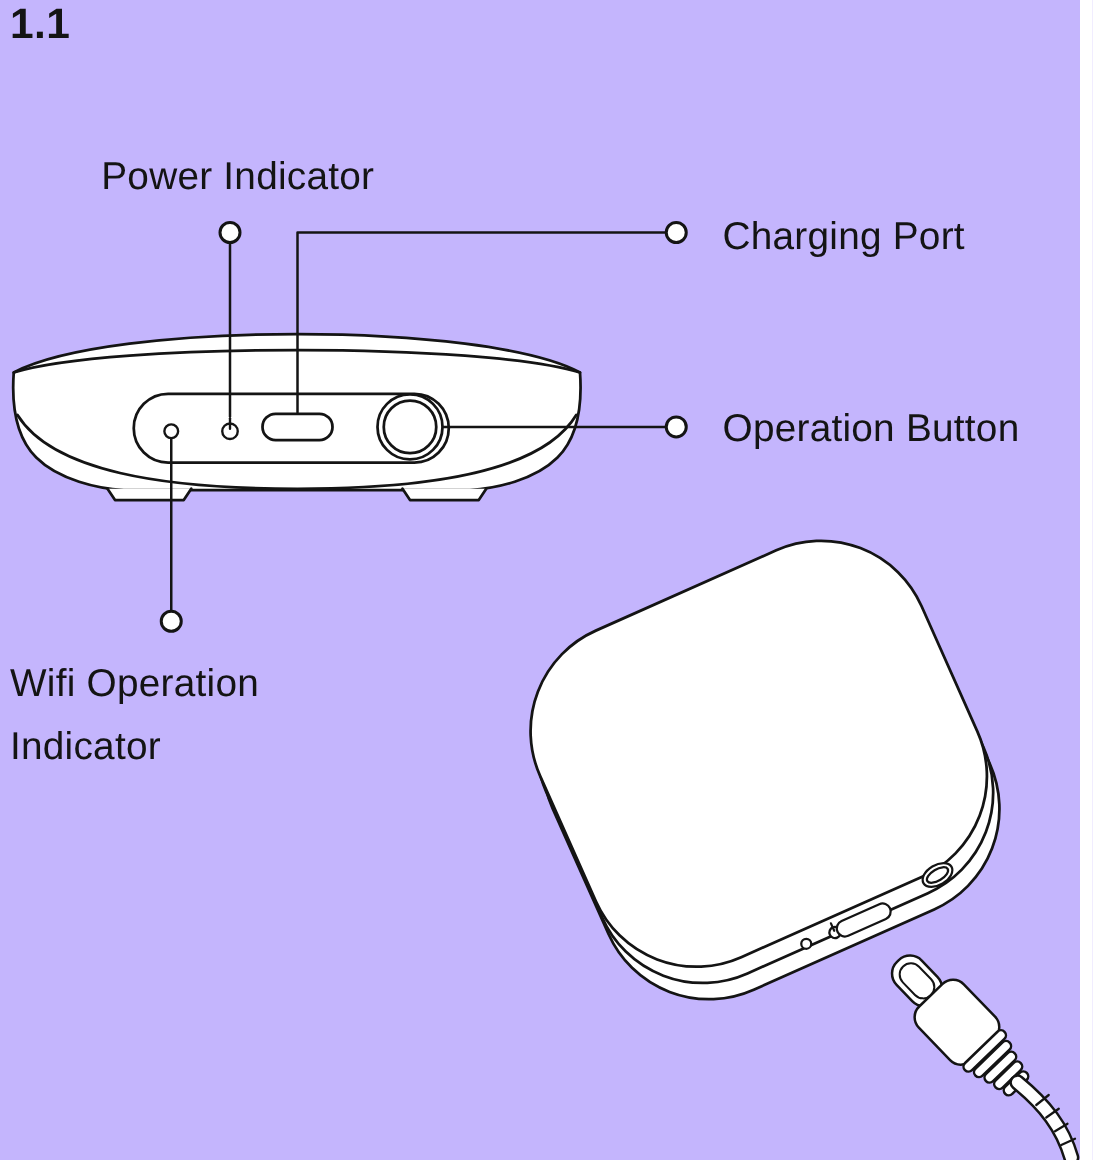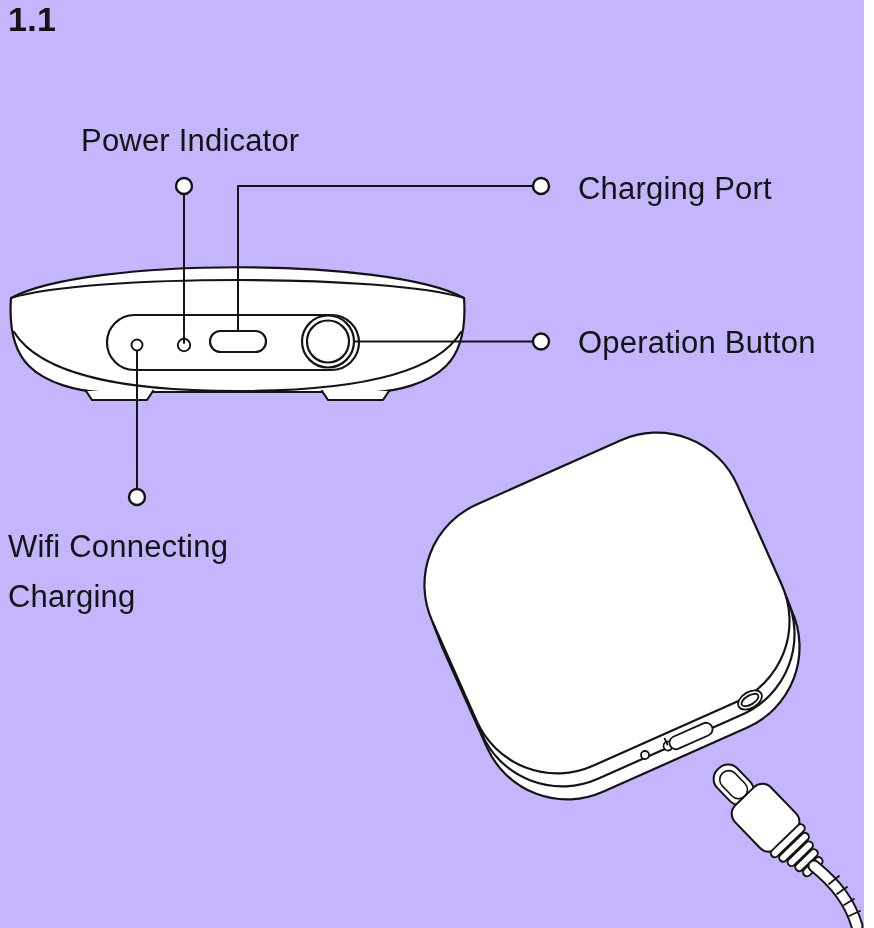--- a/index.html
+++ b/index.html
@@ -44,21 +44,21 @@
 
 <div class="page">
 
   <div class="heading">
     <span>1.1</span>
   </div>
 
   <div id="label-power" class="callout-label">Power Indicator</div>
   <div id="label-operation" class="callout-label">Operation Button</div>
   <div id="label-charging" class="callout-label">Charging Port</div>
-  <div id="label-wifi" class="callout-label">Wifi Connecting Charging</div>
+  <div id="label-wifi" class="callout-label">Wifi Operation Indicator</div>
 
   <svg class="fig-svg" width="874" height="928" viewBox="0 0 874 928">
 
     <g fill="none" stroke="var(--ink)" stroke-width="2.2" stroke-linecap="round" stroke-linejoin="round">
 
       <path fill="#ffffff" d="M 11,298 C 88,257 388,257 464,298
                C 466,326 462,350 446,366
                C 428,384 396,391 376,392
                L 99,392
                C 79,391 47,384 29,366

